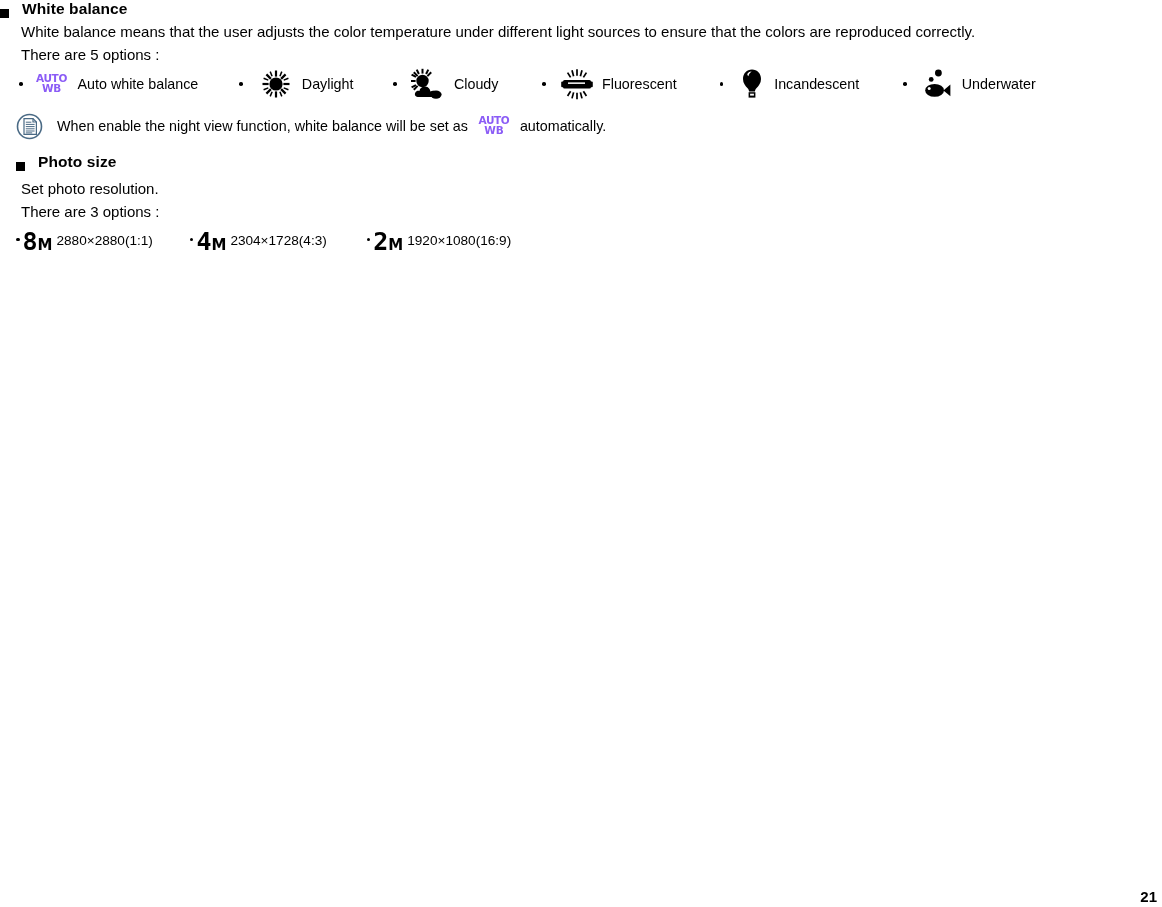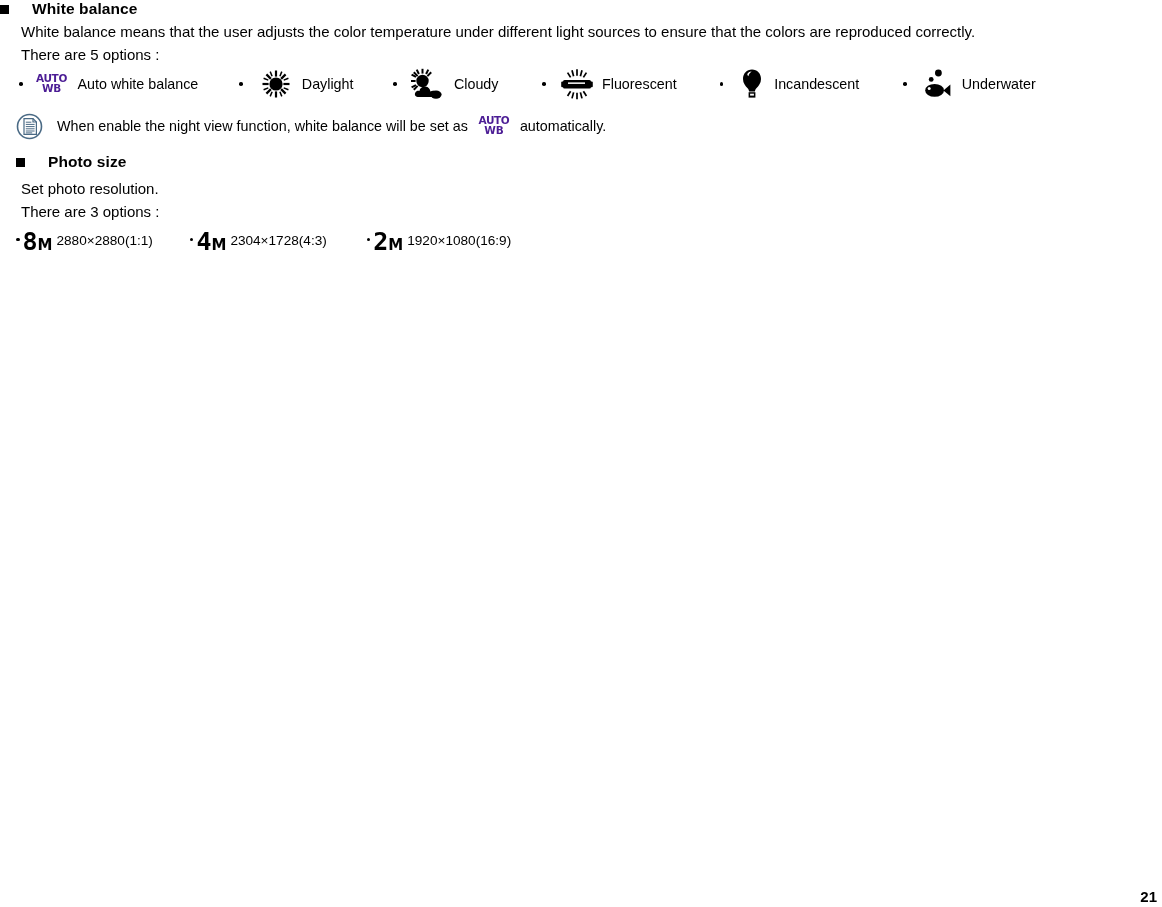--- a/index.html
+++ b/index.html
@@ -18,22 +18,22 @@
   .page {
     position: relative;
     width: 1162px;
     height: 907px;
   }
 
   
   .section-head {
     position: absolute;
     display: flex;
-    align-items: center;
-    gap: 23px;
+    align-items: flex-end;
+    gap: 13px;
   }
   .sq-bullet {
     width: 9px;
     height: 9px;
     background: #000;
     display: inline-block;
     flex: 0 0 auto;
   }
   .section-title {
     font-size: 15.5px;
@@ -88,21 +88,21 @@
 
   
   .wb-auto {
     display: inline-flex;
     flex-direction: column;
     align-items: center;
     justify-content: center;
     line-height: 0.92;
     font-family: "DejaVu Sans", sans-serif;
     font-weight: bold;
-    color: #4c1d95;
+    color: #8b5cf6;
   }
   .wb-auto .l1 { font-size: 10.5px; letter-spacing: -0.4px; }
   .wb-auto .l2 { font-size: 10.5px; letter-spacing: -0.2px; }
 
   
   .size-row {
     position: absolute;
     display: flex;
     align-items: flex-end;
     white-space: nowrap;

